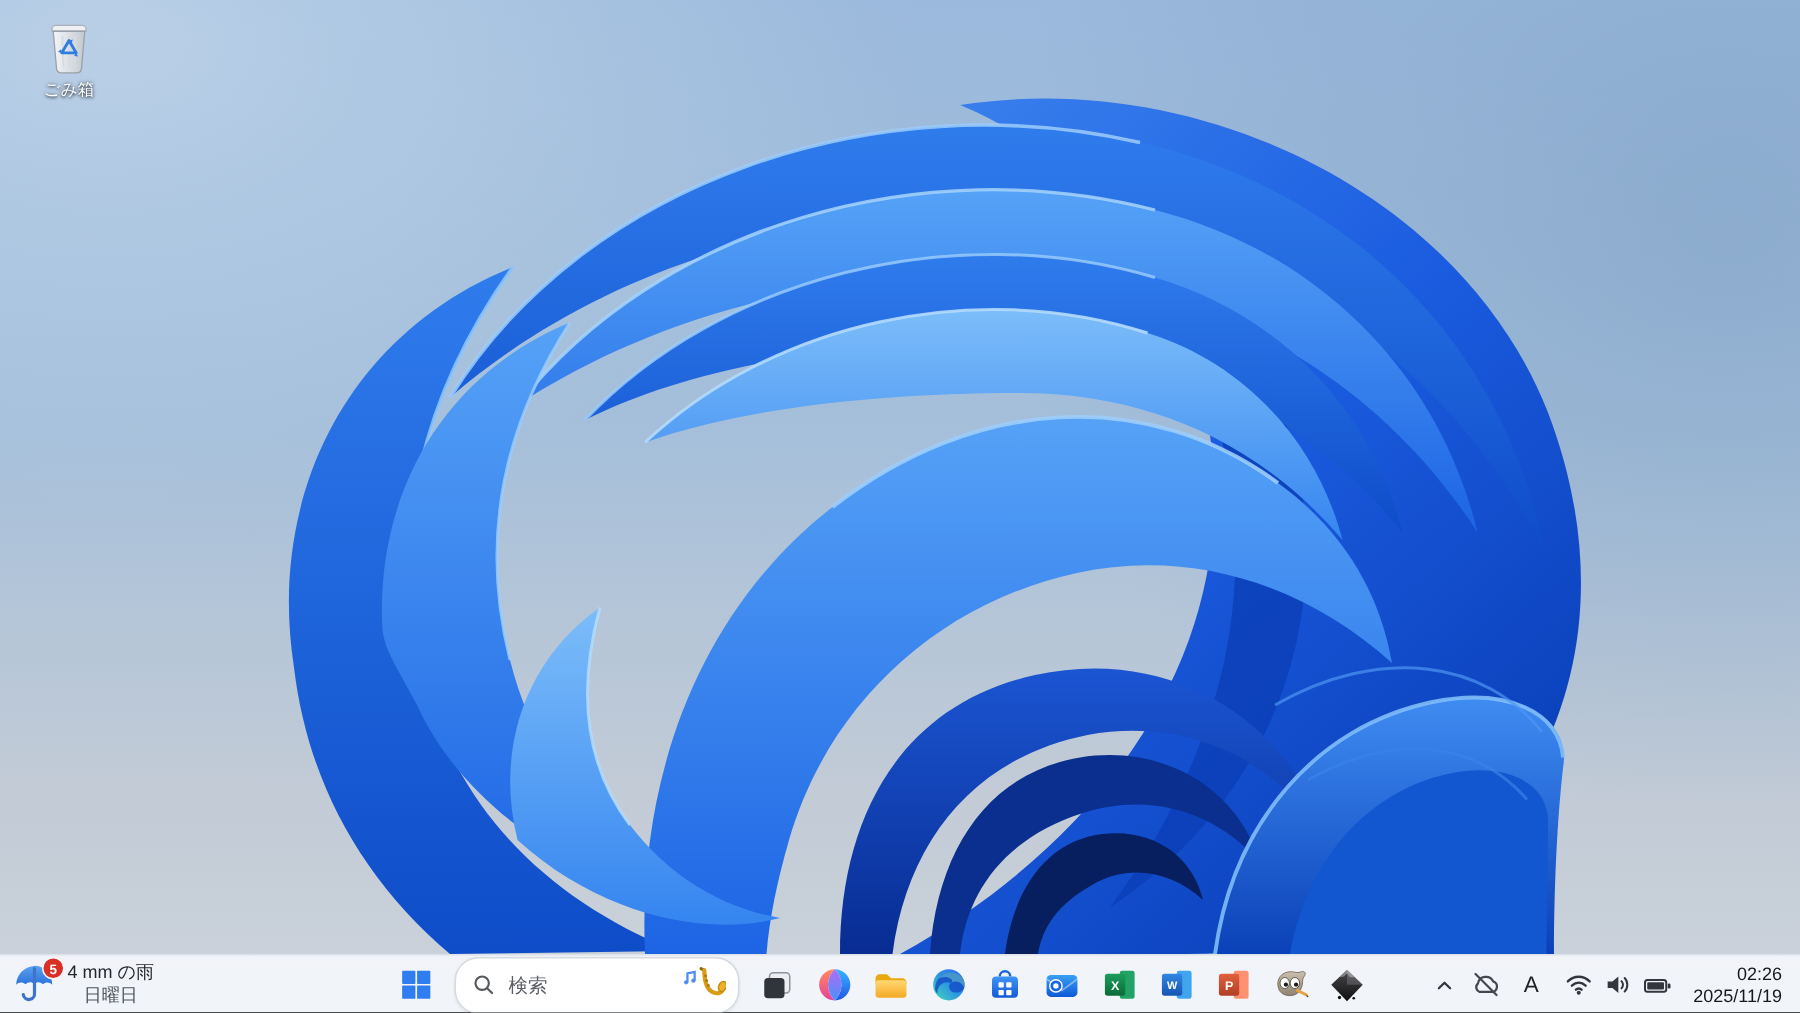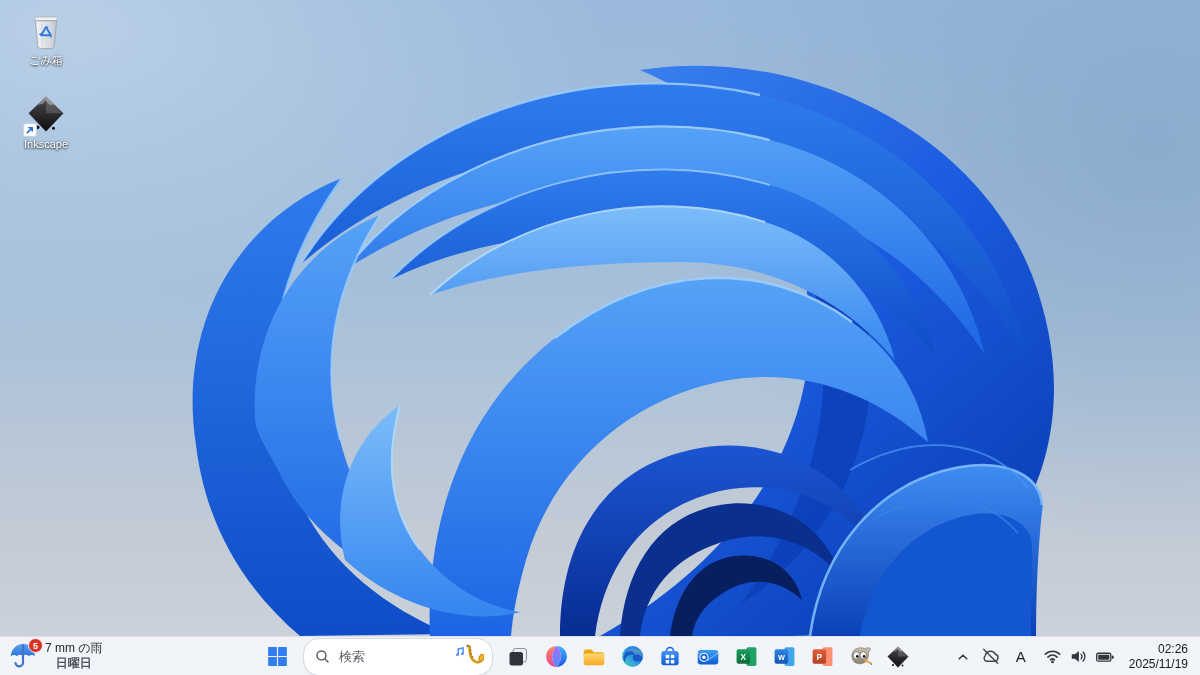--- a/index.html
+++ b/index.html
@@ -25,21 +25,21 @@
   .tb-btn{display:flex;align-items:center;justify-content:center;background:none;border:none;
     border-radius:5px;height:36px;cursor:default;padding:0;}
 
   .widgets{position:absolute;left:2px;top:1px;display:flex;align-items:center;gap:7px;padding:2px 10px 2px 6px;}
   .umb-wrap{position:relative;width:30px;height:30px;}
   .wbadge{position:absolute;top:-3px;right:-5px;min-width:15px;height:15px;border-radius:8px;
     background:#d93025;border:1.5px solid #f2f5fa;color:#fff;font-size:9px;font-weight:700;
     display:flex;align-items:center;justify-content:center;padding:0 2px;}
   .wtext{display:flex;flex-direction:column;justify-content:center;}
   .wline1{font-size:12px;line-height:15px;color:#24272c;}
-  .wline2{font-size:12px;line-height:15px;color:#4e545c;font-weight:bold;}
+  .wline2{font-size:12px;line-height:15px;color:#4e545c;}
 
   .tb-center{position:absolute;top:1px;left:calc(50% - 13px);transform:translateX(-50%);
     display:flex;align-items:center;height:37px;}
   .app{width:38px;}
   .start{width:40px;}
   .search-pill{display:flex;align-items:center;width:190px;height:38px;margin:0 6px;
     background:#fff;border:1px solid #d6dae1;border-radius:16px;padding:0 8px 0 10px;
     box-shadow:0 1px 2px rgba(0,0,0,.06);cursor:default;}
   .search-pill .ph{flex:1;font-size:13px;color:#5a5f66;margin-left:8px;}
 
@@ -336,48 +336,33 @@
             <svg width="42" height="42">
               <use href="#sym-recycle"></use>
             </svg>
           </span>
       </div>
       <div class="lbl">ごみ箱</div>
     </div>
 
 
 
-    <div class="dicon">
-      <div class="art">
-        <span>
-            <svg width="40" height="40" viewBox="0 0 48 48">
-              <use href="#sym-inkscape"></use>
-            </svg>
-          </span>
-        <span class="shortcut">
-            <svg width="14" height="14" viewBox="0 0 16 16">
-              <use href="#sym-shortcut"></use>
-            </svg>
-          </span>
-      </div>
-      <div class="lbl">Inkscape</div>
-    </div>
   </div>
 
   <div class="taskbar">
 
     <button class="tb-btn widgets">
       <span class="umb-wrap">
         <span><svg width="30" height="30" viewBox="0 0 32 32">
               <use href="#sym-umbrella"></use>
             </svg></span>
         <span class="wbadge">5</span>
       </span>
       <span class="wtext">
-        <span class="wline1">7 mm の雨</span>
+        <span class="wline1">4 mm の雨</span>
         <span class="wline2">日曜日</span>
       </span>
     </button>
 
     <div class="tb-center">
       <button class="tb-btn start">
         <span>
             <svg width="23" height="23" viewBox="0 0 24 24">
               <use href="#sym-windows"></use>
             </svg>

